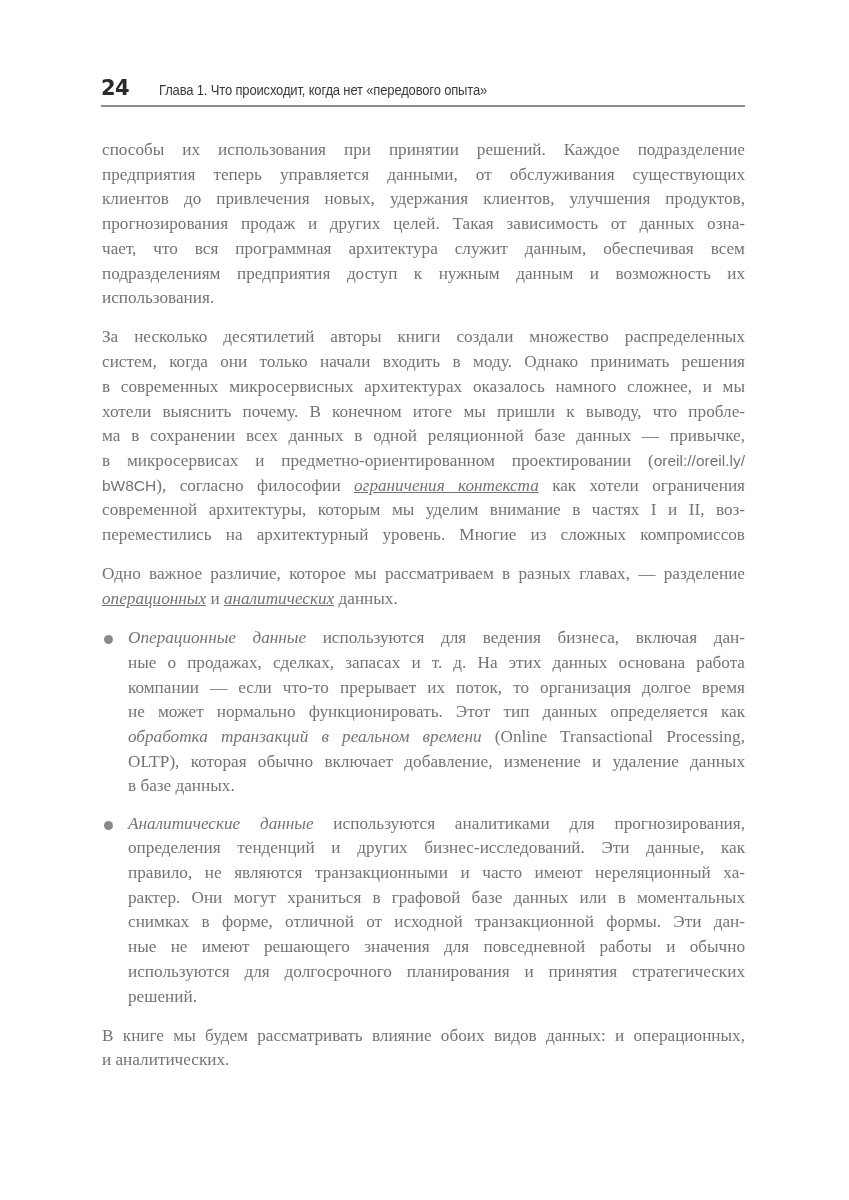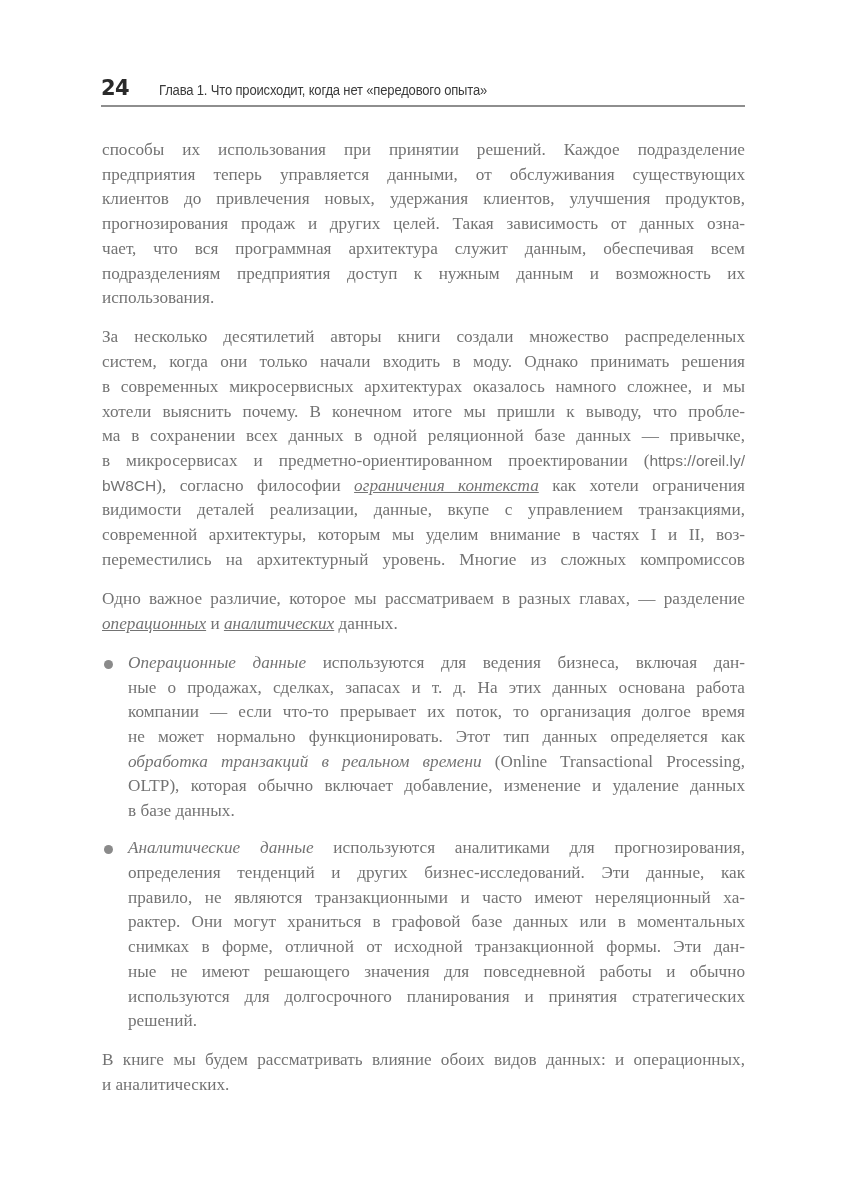--- a/index.html
+++ b/index.html
@@ -61,23 +61,22 @@
     <span class="line">подразделениям предприятия доступ к нужным данным и возможность их</span>
     <span class="line last">использования.</span>
   </p>
 
   <p class="para">
     <span class="line">За несколько десятилетий авторы книги создали множество распределенных</span>
     <span class="line">систем, когда они только начали входить в моду. Однако принимать решения</span>
     <span class="line">в современных микросервисных архитектурах оказалось намного сложнее, и мы</span>
     <span class="line">хотели выяснить почему. В конечном итоге мы пришли к выводу, что пробле-</span>
     <span class="line">ма в сохранении всех данных в одной реляционной базе данных — привычке,</span>
-    <span class="line"><span>в микросервисах и предметно-ориентированном проектировании (</span><span class="url">https://oreil.ly/</span></span>
+    <span class="line"><span>в микросервисах и предметно-ориентированном проектировании (</span><span class="url">oreil://oreil.ly/</span></span>
     <span class="line"><span class="url">bW8CH</span><span>), согласно философии </span><em>ограничения контекста</em><span> как хотели ограничения</span></span>
-    <span class="line">видимости деталей реализации, данные, вкупе с управлением транзакциями,</span>
     <span class="line">современной архитектуры, которым мы уделим внимание в частях I и II, воз-</span>
     <span class="line">переместились на архитектурный уровень. Многие из сложных компромиссов</span>
   </p>
 
   <p class="para">
     <span class="line">Одно важное различие, которое мы рассматриваем в разных главах, — разделение</span>
     <span class="line last"><em>операционных</em><span> и </span><em>аналитических</em><span> данных.</span></span>
   </p>
 
   <ul class="bullet-list">

